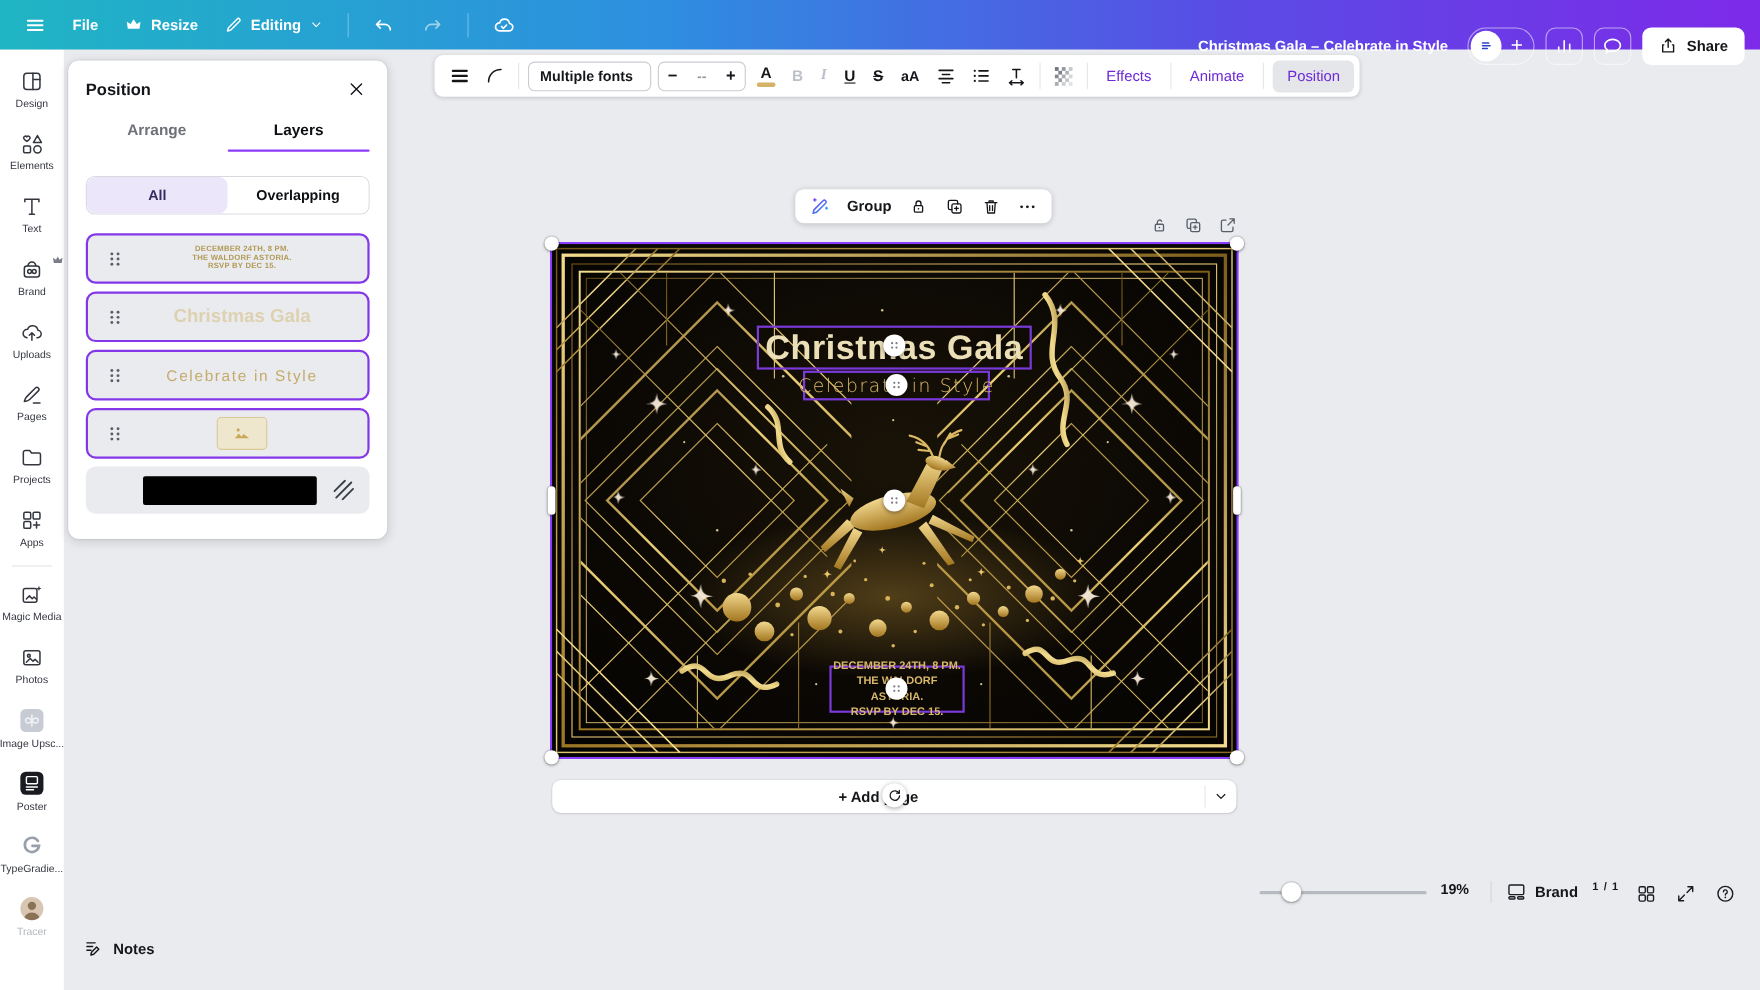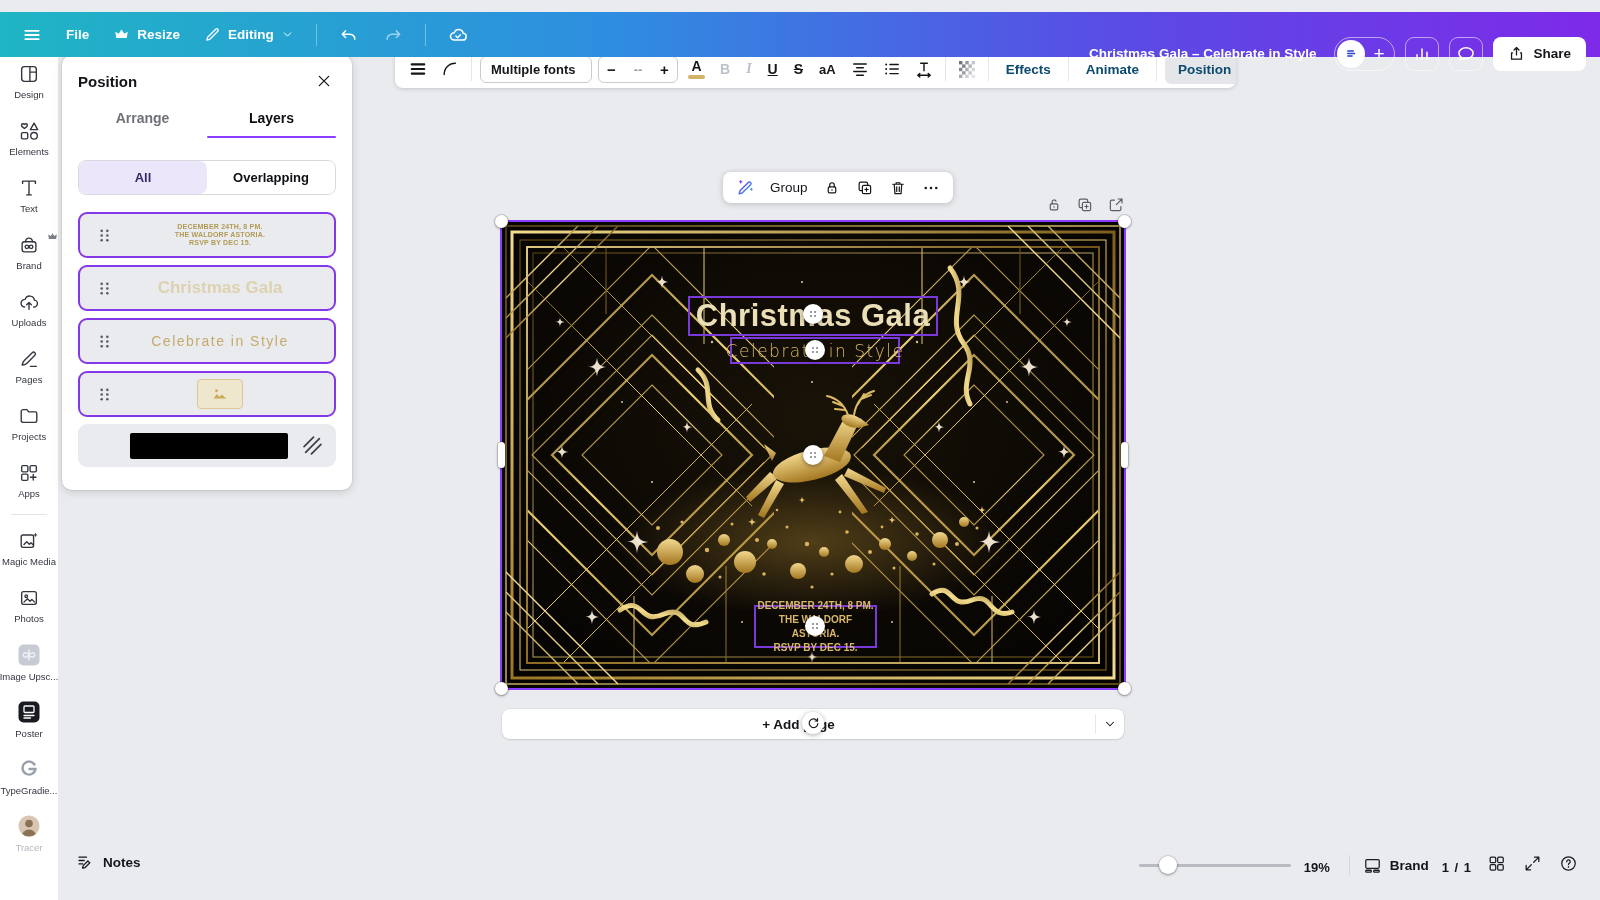--- a/index.html
+++ b/index.html
@@ -1,21 +1,21 @@
 <!DOCTYPE html>
 <html><head>
 <meta charset="utf-8">
 <style>
   * { margin:0; padding:0; box-sizing:border-box; }
   html,body { width:1600px; height:900px; overflow:hidden; }
   body { position:relative; background:#e9ebee; font-family:"Liberation Sans",sans-serif; }
   button { font-family:"Liberation Sans",sans-serif; }
 
   
-  .topbar { position:absolute; top:12px; left:0; width:1600px; height:45px; z-index:40;
+  .topbar { position:absolute; top:0; left:0; width:1600px; height:45px; z-index:40;
     background:linear-gradient(90deg,#1fb5c4 0%,#2e8ee0 38%,#5a4be5 70%,#7d2ae8 100%);
     display:flex; justify-content:space-between; align-items:center; padding:0 14px 0 12px; }
   .tb-left,.tb-right { display:flex; align-items:center; }
   .tb-left { gap:4px; }
   .tb-right { gap:10px;margin-top:38px; }
   .tb-btn { display:flex; align-items:center; gap:7px; background:none; border:0; color:#fff;
     font-size:13.5px; font-weight:600; padding:8px 10px; border-radius:8px; cursor:pointer; }
   .tb-sep { width:1px; height:22px; background:rgba(255,255,255,.35); margin:0 8px; }
   .dim { opacity:.55; }
   .wic { width:20px; height:20px; stroke:#fff; stroke-width:1.8; fill:none; stroke-linecap:round; stroke-linejoin:round; }
@@ -79,28 +79,28 @@
   .size-val { width:28px; text-align:center; font-size:13px; font-weight:600; color:#989ca5; }
   .color-btn { display:flex; flex-direction:column; align-items:center; gap:2px; background:none; border:0; cursor:pointer; padding:2px 4px; flex:none; }
   .color-btn .a { font-size:14px; font-weight:700; color:#14161a; line-height:1; }
   .color-btn .bar { width:17px; height:4px; border-radius:2px; background:#d4b266; }
   .fmt { background:none; border:0; font-size:14px; font-weight:700; color:#14161a; cursor:pointer; padding:4px 5px; flex:none; }
   .fmt.disabled { color:#bcc0c8; }
   .fmt.it { font-style:italic; font-family:"Liberation Serif",serif; }
   .fmt.un { text-decoration:underline; }
   .fmt.st { text-decoration:line-through; }
   .fmt.case { font-size:13px; font-weight:600; }
-  .tb-label { font-size:13.5px; font-weight:700; color:#0c4a6e; background:none; border:0; padding:7px 9px; cursor:pointer; flex:none; }
+  .tb-label { font-size:13.5px; font-weight:400; color:#6d28d9; background:none; border:0; padding:7px 9px; cursor:pointer; flex:none; }
   .tb-label.active { background:#e4e6ea; border-radius:6px; padding:7px 13px; }
 
   
   .group-bar { position:absolute; left:723px; top:172px; height:31px; background:#fff; border-radius:8px; z-index:22;
     box-shadow:0 1px 6px rgba(0,0,0,.2); display:flex; align-items:center; padding:0 7px; gap:3px; }
   .gb-btn { border:0; background:none; padding:4px 6px; display:flex; align-items:center; cursor:pointer; }
-  .gb-label { font-size:13.5px; font-weight:400; color:#14161a; }
+  .gb-label { font-size:13.5px; font-weight:700; color:#14161a; }
   .gic { width:18px; height:18px; stroke:#14161a; stroke-width:1.6; fill:none; stroke-linecap:round; stroke-linejoin:round; }
 
   .page-actions { position:absolute; left:1044px; top:195px; display:flex; gap:11px; z-index:21; }
   .pa-btn { background:none; border:0; cursor:pointer; display:flex; padding:1px; }
   .pa-btn svg { width:18px; height:18px; stroke:#5a5e68; stroke-width:1.6; fill:none; stroke-linecap:round; stroke-linejoin:round; }
 
   .page { position:absolute; left:502px; top:222px; width:622px; height:466px; background:#000; z-index:10;
     box-shadow:0 0 0 2px #8b3dff; }
   .art { position:absolute; inset:0; width:100%; height:100%; display:block; }
   .sel { position:absolute; border:2px solid #7a3ad9; z-index:12; display:flex; align-items:center; justify-content:center; }
@@ -121,29 +121,29 @@
     box-shadow:0 0 0 1px rgba(0,0,0,.04), 0 1px 2px rgba(0,0,0,.1); display:flex; align-items:stretch; }
   .add-page { flex:1; border:0; background:none; font-size:13.5px; font-weight:600; color:#14161a; cursor:pointer; }
   .ap-sep { width:1px; background:#e6e7ea; margin:5px 0; }
   .ap-chev { width:28px; border:0; background:none; cursor:pointer; display:flex; align-items:center; justify-content:center; }
   .rotate-handle { position:absolute; left:802px; top:712px; width:22px; height:22px; border-radius:50%; background:#fff; z-index:15;
     box-shadow:0 1px 5px rgba(0,0,0,.35); display:flex; align-items:center; justify-content:center; cursor:grab; }
 
   
   .notes-btn { position:absolute; left:76px; top:853px; display:flex; align-items:center; gap:9px; background:none; border:0;
     font-size:13.5px; font-weight:700; color:#14161a; cursor:pointer; z-index:20; }
-  .sb-right { position:absolute; right:20px; top:852px; display:flex; align-items:flex-end; gap:13px; z-index:20; }
+  .sb-right { position:absolute; right:20px; top:801px; display:flex; align-items:flex-start; gap:13px; z-index:20; }
   .slider { width:152px; height:20px; position:relative; cursor:pointer; }
   .slider .track { position:absolute; top:9px; left:0; right:0; height:2.5px; background:#b7bac1; border-radius:2px; }
   .slider .thumb { position:absolute; top:1px; left:20px; width:18px; height:18px; background:#fff; border-radius:50%;
     box-shadow:0 0 0 1px rgba(0,0,0,.08), 0 1px 3px rgba(0,0,0,.35); cursor:grab; }
   .zoom-val { font-size:13px; font-weight:600; color:#14161a; min-width:32px; cursor:pointer; }
   .sb-sep { width:1px; height:20px; background:#d4d6da; }
   .pages-btn { display:flex; gap:8px; align-items:center; font-size:13.5px; font-weight:700; color:#14161a; background:none; border:0; cursor:pointer; }
-  .page-ind { font-size:13px; font-weight:600; color:#14161a; letter-spacing:1px; }
+  .page-ind { font-size:10px; font-weight:600; color:#14161a; letter-spacing:1px; }
   .sb-ic { background:none; border:0; cursor:pointer; display:flex; padding:2px; }
   .bic { width:19px; height:19px; stroke:#1a1c22; stroke-width:1.6; fill:none; stroke-linecap:round; stroke-linejoin:round; }
 </style>
 </head>
 <body>
 
 <header class="topbar">
   <div class="tb-left">
     <button class="tb-btn">
       <svg class="wic" viewBox="0 0 24 24">

